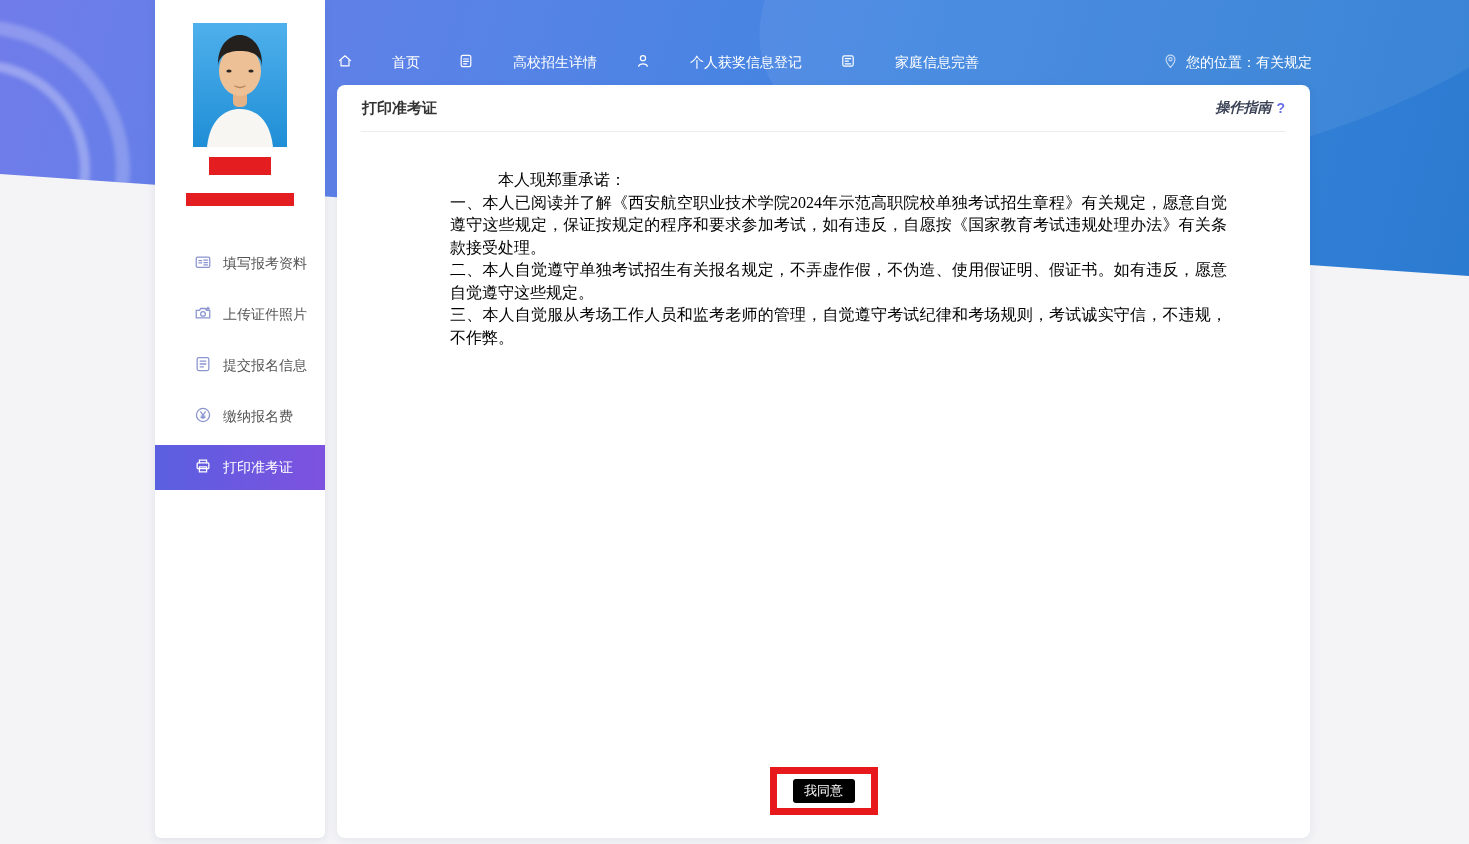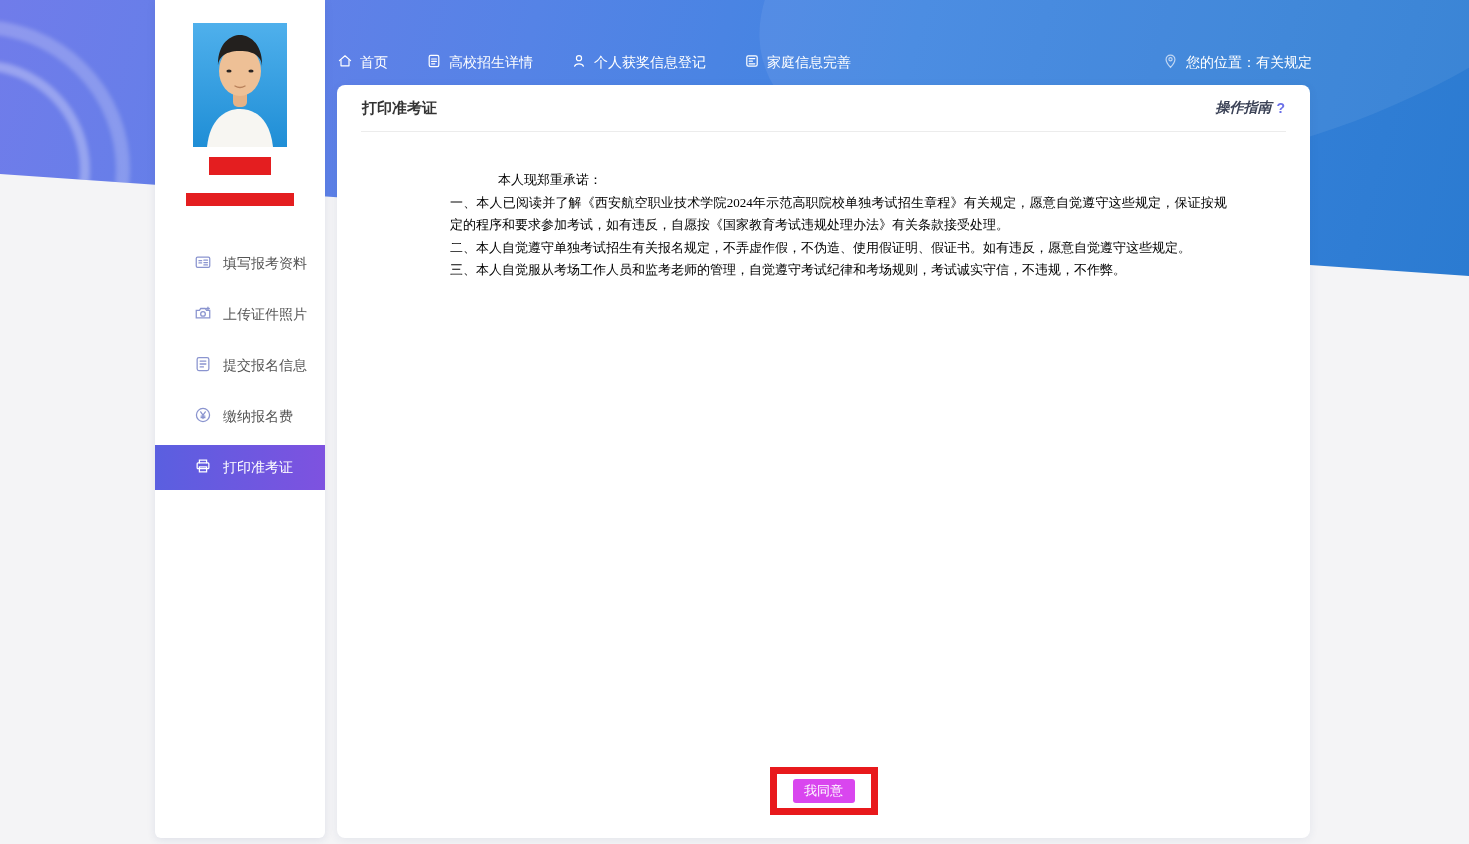--- a/index.html
+++ b/index.html
@@ -23,21 +23,21 @@
   .wave {
     position:absolute; right:-180px; top:-260px; width:900px; height:420px;
     border-radius:50%; background:rgba(255,255,255,0.07); transform:rotate(-14deg);
   }
 
   
   .topnav {
     position:absolute; left:337px; top:40px; right:157px; height:45px;
     display:flex; align-items:center; color:#fff; font-size:14px; z-index:5;
   }
-  .nav-item { display:flex; align-items:center; margin-right:38px; cursor:pointer; white-space:nowrap; }
+  .nav-item { display:flex; align-items:center; margin-right:38px; cursor:pointer; white-space:nowrap;gap:32px; }
   .nav-item svg { margin-right:7px; }
   .nav-loc { margin-left:auto; display:flex; align-items:center; white-space:nowrap; }
   .nav-loc svg { margin-right:7px; opacity:.85; }
 
   
   .sidebar {
     position:absolute; left:155px; top:0; width:170px; height:838px;
     background:#fff; border-radius:0 0 6px 6px;
     box-shadow:0 2px 8px rgba(40,60,120,0.10); z-index:4;
   }
@@ -71,35 +71,35 @@
   }
   .card-title { font-size:15px; font-weight:bold; color:#333; }
   .guide { display:flex; align-items:center; cursor:pointer; }
   .guide-label { font-size:14px; color:#3b4256; font-weight:bold;font-style:italic; }
   .guide-q { font-size:14px; color:#6a6fe8; font-weight:bold; margin-left:5px; }
   .divider { height:1px; background:#ececec; margin:0 24px; }
 
   .pledge {
     padding:37px 83px 0 113px;
     font-family:"Liberation Serif","DejaVu Serif",serif;
-    font-size:13px; line-height:22.5px; color:#000;
+    font-size:16px; line-height:22.5px; color:#000;
     text-align:justify;
   }
   .pledge p { margin:0; }
   .pledge .intro { text-indent:48px; }
 
   
   .agree-annotation {
     position:absolute; left:50%; transform:translateX(-50%); top:682px;
     width:108px; height:48px; border:7px solid #e8191c;
     display:flex; align-items:center; justify-content:center;
   }
   .agree-btn {
     width:62px; height:24px; border:none; border-radius:3px;
-    background:#d946ef; color:#fff; font-size:13px;
+    background:#000000; color:#fff; font-size:13px;
     font-family:"Liberation Sans","DejaVu Sans",sans-serif;
     display:flex; align-items:center; justify-content:center; cursor:pointer;
   }
 </style>
 </head>
 <body>
 
 <div class="bg-band">
   <div class="ring r1"></div>
   <div class="ring r2"></div>

